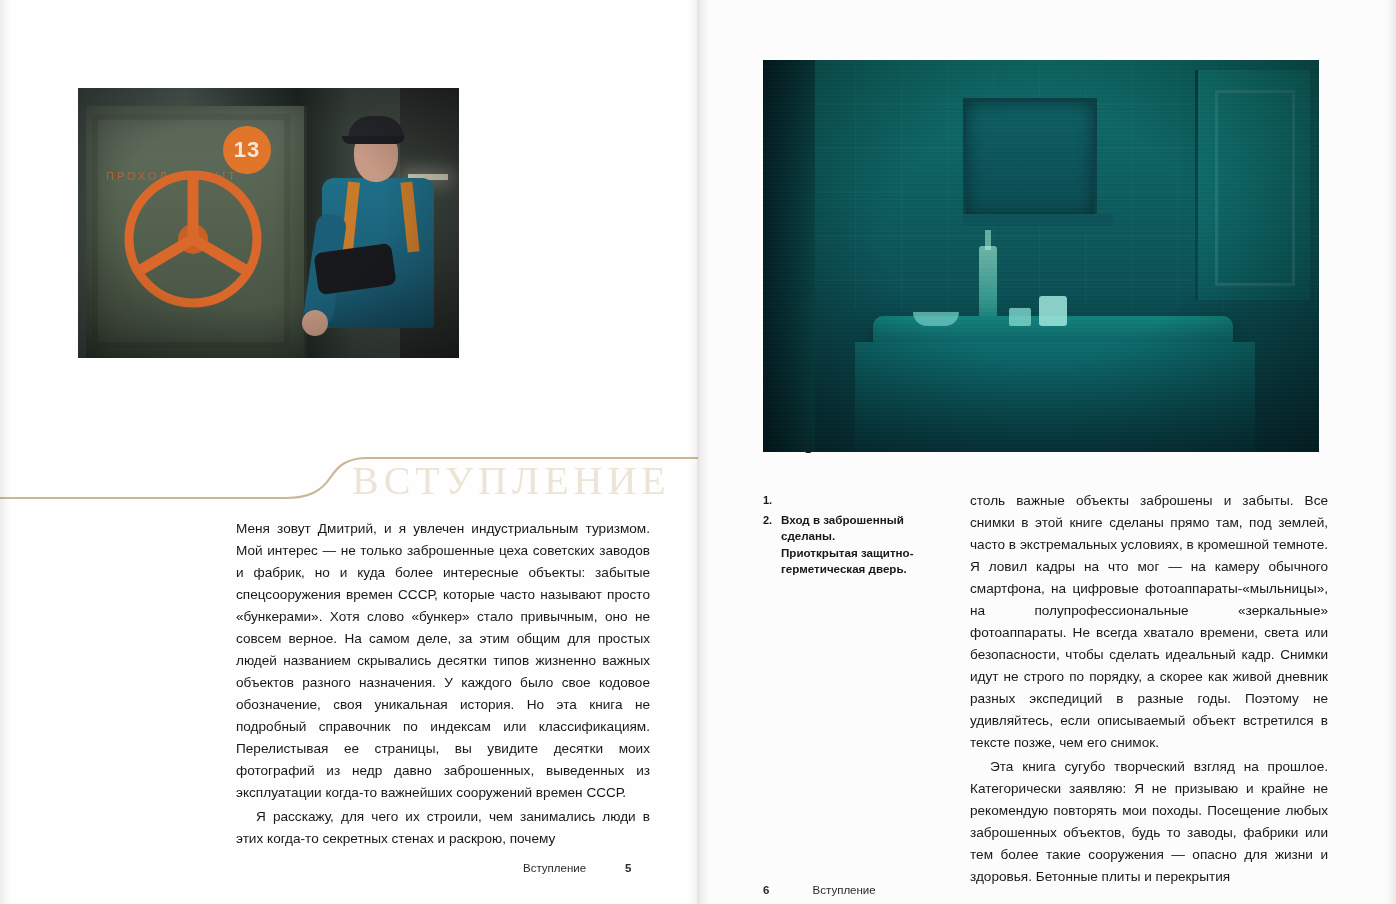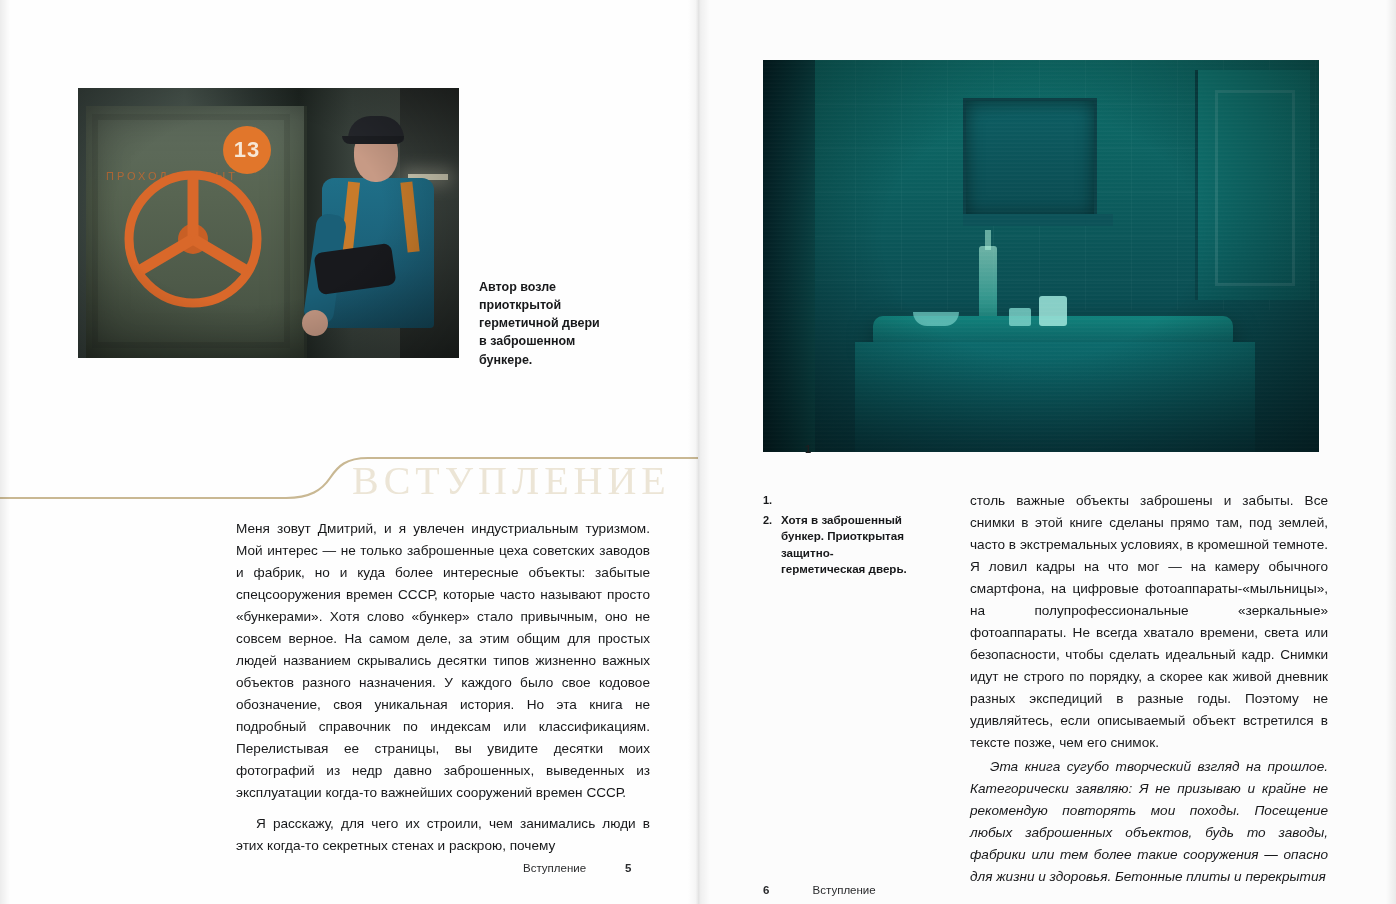--- a/index.html
+++ b/index.html
@@ -216,21 +216,21 @@
     position: absolute;
     left: 236px;
     top: 518px;
     width: 414px;
     font-size: 13.6px;
     line-height: 1.62;
     text-align: justify;
     color: #17181a;
   }
   .body-left p { margin: 0 0 0 0; }
-  .body-left p + p { text-indent: 20px; margin-top: 9px; }
+  .body-left p + p { text-indent: 20px; margin-top: 2px; }
 
   .folio-left {
     position: absolute;
     left: 523px;
     top: 862px;
     font-size: 11.5px;
     color: #2a2b2d;
   }
   .folio-left .num {
     position: absolute; left: 102px; top: 0; font-weight: 700;
@@ -384,21 +384,21 @@
     left: 962px;
     top: 490px;
     width: 358px;
     font-size: 13.6px;
     line-height: 1.62;
     text-align: justify;
     color: #17181a;
     margin-left: 8px;
   }
   .body-right p { margin: 0; }
-  .body-right p + p { text-indent: 20px; margin-top: 2px; font-style: italic; }
+  .body-right p + p { text-indent: 20px; margin-top: 2px; }
 
   .folio-right {
     position: absolute;
     left: 763px;
     top: 884px;
     font-size: 11.5px;
     color: #2a2b2d;
   }
   .folio-right .num { font-weight: 700; margin-right: 40px; }
 </style>
@@ -432,21 +432,20 @@
       <div class="pbd-arm"></div>
       <div class="pbd-bag"></div>
       <div class="pbd-hand"></div>
       <div class="pbd-head"></div>
       <div class="pbd-cap"></div>
       <div class="pbd-cap-brim"></div>
     </div>
     <div class="pbd-vignette"></div>
   </div>
 
-  <div class="caption-left">Автор возле приоткрытой герметичной двери в заброшенном бункере.</div>
 
   <svg class="swoosh" viewBox="0 0 698 70" preserveAspectRatio="none">
     <path d="M0 66 L286 66 C310 66 322 58 330 46 C338 34 346 26 368 26 L698 26" fill="none" stroke="#c9b893" stroke-width="2.2"></path>
   </svg>
 
   <div class="section-title">ВСТУПЛЕНИЕ</div>
 
   <div class="body-left">
     <p>Меня зовут Дмитрий, и я увлечен индустриальным туризмом. Мой интерес — не только заброшенные цеха советских заводов и фабрик, но и куда более интересные объекты: забытые спецсооружения времен СССР, которые часто называют просто «бункерами». Хотя слово «бункер» стало привычным, оно не совсем верное. На самом деле, за этим общим для простых людей названием скрывались десятки типов жизненно важных объектов разного назначения. У каждого было свое кодовое обозначение, своя уникальная история. Но эта книга не подробный справочник по индексам или классификациям. Перелистывая ее страницы, вы увидите десятки моих фотографий из недр давно заброшенных, выведенных из эксплуатации когда-то важнейших сооружений времен СССР.</p>
     <p>Я расскажу, для чего их строили, чем занимались люди в этих когда-то секретных стенах и раскрою, почему</p>
@@ -477,21 +476,21 @@
     <div class="pb-vignette"></div>
   </div>
   <div class="photo-index">1</div>
 
   <div class="notes-col">
     <div class="note-item">
       <span class="note-num">1.</span>
     </div>
     <div class="note-item">
       <span class="note-num">2.</span>
-      <span>Хотя в заброшенный бункер. Приоткрытая защитно-герметическая дверь.</span>
+      <span>Вход в заброшенный сделаны. Приоткрытая защитно-герметическая дверь.</span>
     </div>
   </div>
 
   <div class="body-right">
     <p>столь важные объекты заброшены и забыты. Все снимки в этой книге сделаны прямо там, под землей, часто в экстремальных условиях, в кромешной темноте. Я ловил кадры на что мог — на камеру обычного смартфона, на цифровые фотоаппараты-«мыльницы», на полупрофессиональные «зеркальные» фотоаппараты. Не всегда хватало времени, света или безопасности, чтобы сделать идеальный кадр. Снимки идут не строго по порядку, а скорее как живой дневник разных экспедиций в разные годы. Поэтому не удивляйтесь, если описываемый объект встретился в тексте позже, чем его снимок.</p>
     <p>Эта книга сугубо творческий взгляд на прошлое. Категорически заявляю: Я не призываю и крайне не рекомендую повторять мои походы. Посещение любых заброшенных объектов, будь то заводы, фабрики или тем более такие сооружения — опасно для жизни и здоровья. Бетонные плиты и перекрытия</p>
   </div>
 
   <div class="folio-right">
     <span class="num">6</span>

